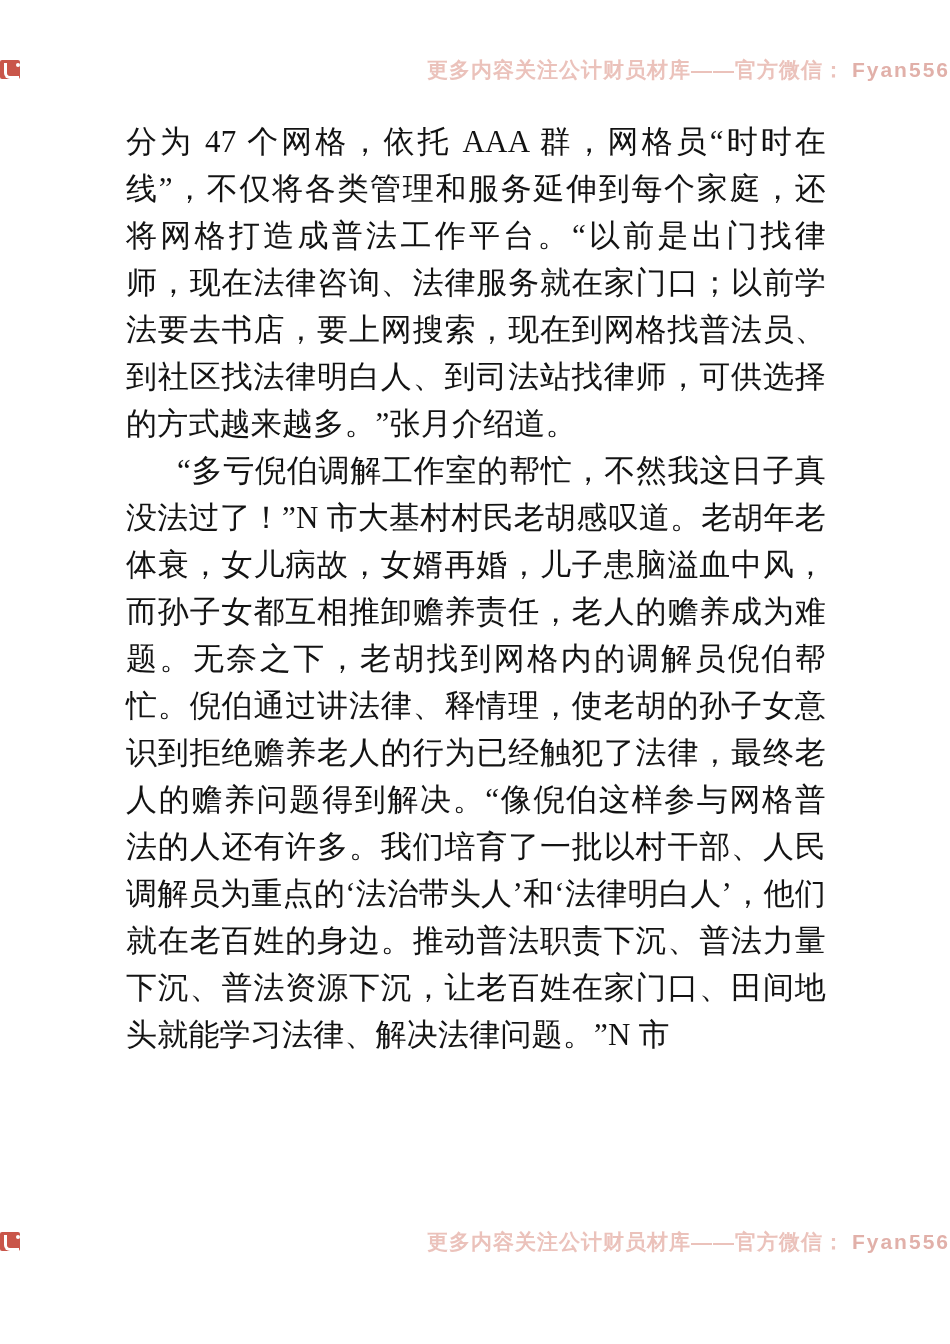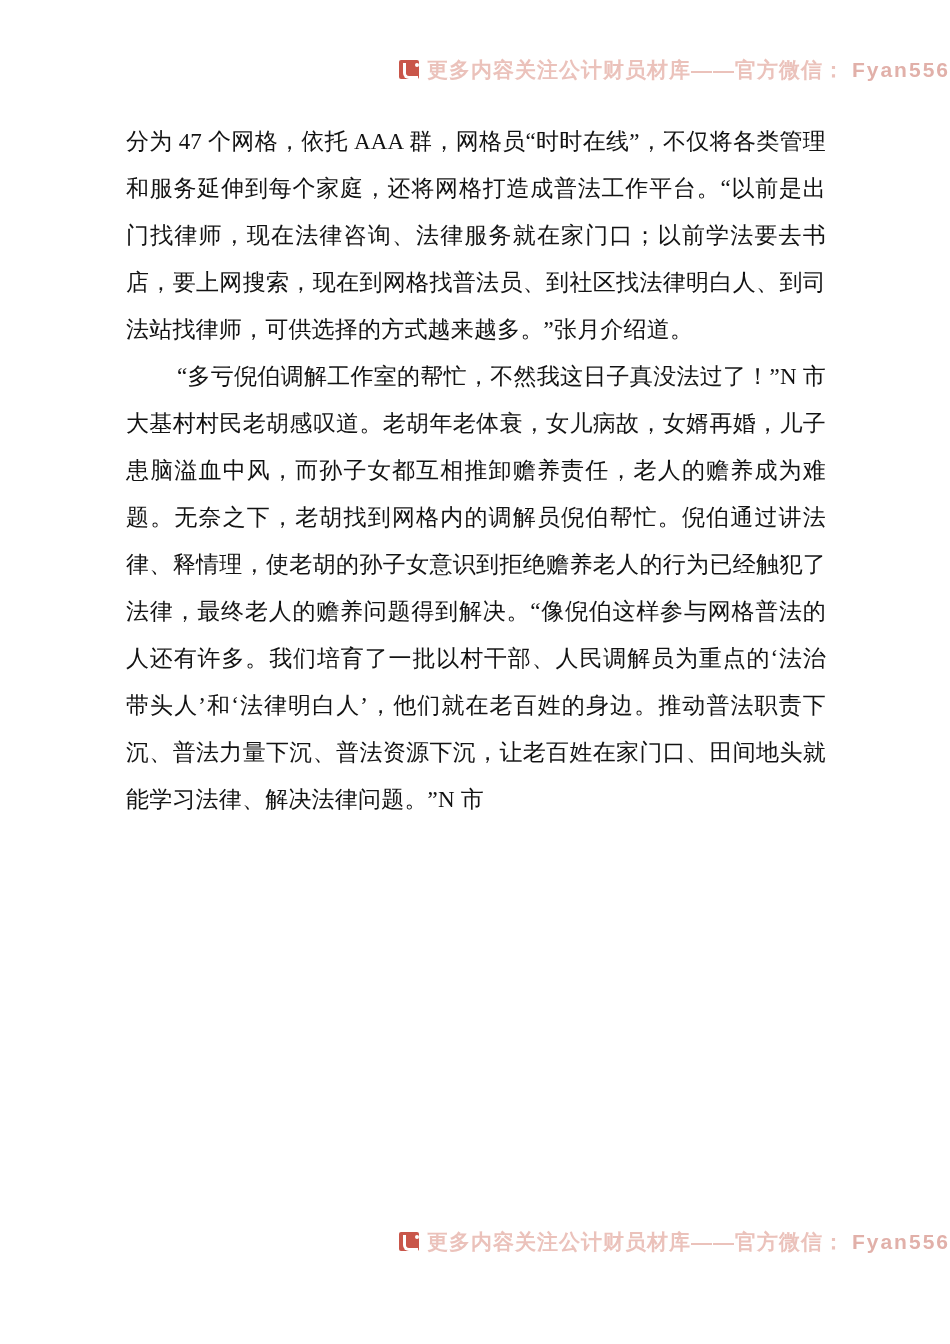--- a/index.html
+++ b/index.html
@@ -24,21 +24,21 @@
     box-sizing: border-box;
   }
 
   
   .watermark {
     position: absolute;
     left: 0;
     width: 950px;
     display: flex;
     align-items: center;
-    justify-content: flex-end;
+    justify-content: space-between;
     gap: 6px;
     opacity: 0.85;
     pointer-events: none;
     user-select: none;
   }
   .watermark.top { top: 56px; }
   .watermark.bottom { top: 1228px; }
 
   .wm-logo {
     width: 22px;
@@ -81,21 +81,21 @@
 
   
   .content {
     position: absolute;
     left: 126px;
     top: 118px;
     width: 700px;
   }
   .content p {
     margin: 0 0 0 0;
-    font-size: 23px;
+    font-size: 31px;
     line-height: 47px;
     text-align: justify;
     text-justify: inter-ideograph;
     letter-spacing: 0.2px;
     font-family: "Liberation Serif", serif;
     color: #131313;
   }
   .content p.indent {
     text-indent: 51px;
   }

